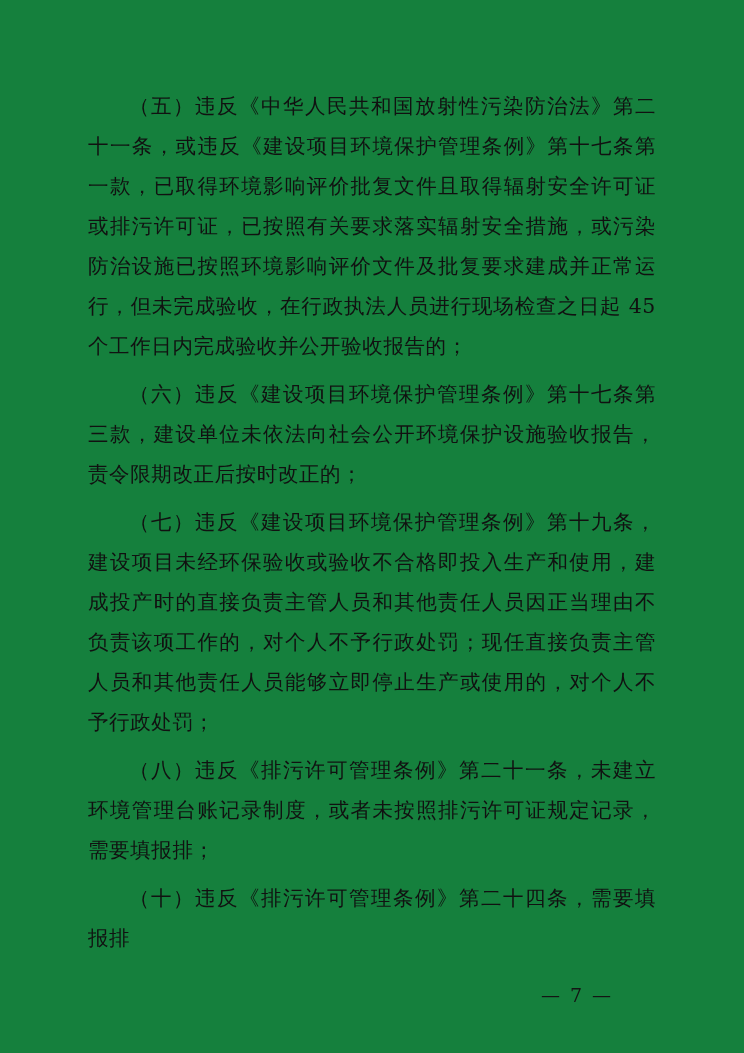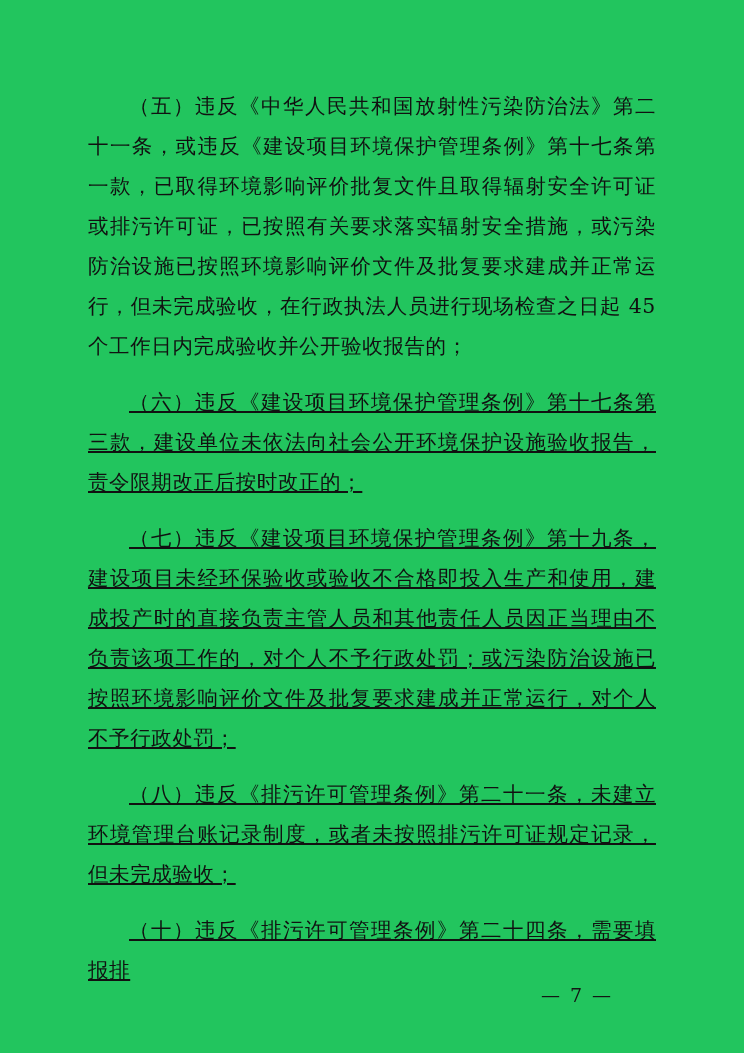--- a/index.html
+++ b/index.html
@@ -14,41 +14,40 @@
     font-family: "DejaVu Serif", "Liberation Serif", serif;
     color: #101010;
     overflow: hidden;
   }
   .page {
     position: absolute;
     left: 0;
     top: 0;
     width: 744px;
     height: 1053px;
-    background: #22c55e;
+    background: #15803d;
   }
   .content {
     position: absolute;
     left: 88px;
     top: 86px;
     width: 568px;
   }
   .para {
     font-size: 20.5px;
     line-height: 40px;
     letter-spacing: 0.6px;
     text-align: justify;
     text-justify: inter-ideograph;
     margin: 0 0 0 0;
     text-indent: 41px;
     color: #111111;
   }
   .para + .para {
-    margin-top: 16px;
-    text-decoration: underline;
+    margin-top: 8px;
   }
   .page-number {
     position: absolute;
     left: 0;
     top: 984px;
     width: 744px;
     text-align: center;
     font-size: 19px;
     color: #141414;
     letter-spacing: 2px;
@@ -59,20 +58,20 @@
     padding-left: 410px;
   }
 </style>
 </head>
 <body>
 
 <div class="page">
   <div class="content">
     <p class="para">（五）违反《中华人民共和国放射性污染防治法》第二十一条，或违反《建设项目环境保护管理条例》第十七条第一款，已取得环境影响评价批复文件且取得辐射安全许可证或排污许可证，已按照有关要求落实辐射安全措施，或污染防治设施已按照环境影响评价文件及批复要求建成并正常运行，但未完成验收，在行政执法人员进行现场检查之日起 45 个工作日内完成验收并公开验收报告的；</p>
     <p class="para">（六）违反《建设项目环境保护管理条例》第十七条第三款，建设单位未依法向社会公开环境保护设施验收报告，责令限期改正后按时改正的；</p>
-    <p class="para">（七）违反《建设项目环境保护管理条例》第十九条，建设项目未经环保验收或验收不合格即投入生产和使用，建成投产时的直接负责主管人员和其他责任人员因正当理由不负责该项工作的，对个人不予行政处罚；或污染防治设施已按照环境影响评价文件及批复要求建成并正常运行，对个人不予行政处罚；</p>
-    <p class="para">（八）违反《排污许可管理条例》第二十一条，未建立环境管理台账记录制度，或者未按照排污许可证规定记录，但未完成验收；</p>
+    <p class="para">（七）违反《建设项目环境保护管理条例》第十九条，建设项目未经环保验收或验收不合格即投入生产和使用，建成投产时的直接负责主管人员和其他责任人员因正当理由不负责该项工作的，对个人不予行政处罚；现任直接负责主管人员和其他责任人员能够立即停止生产或使用的，对个人不予行政处罚；</p>
+    <p class="para">（八）违反《排污许可管理条例》第二十一条，未建立环境管理台账记录制度，或者未按照排污许可证规定记录，需要填报排；</p>
     <p class="para">（十）违反《排污许可管理条例》第二十四条，需要填报排</p>
   </div>
   <div class="page-number">
     <span class="pn-inner">— 7 —</span>
   </div>
 </div>
 
 </body></html>

